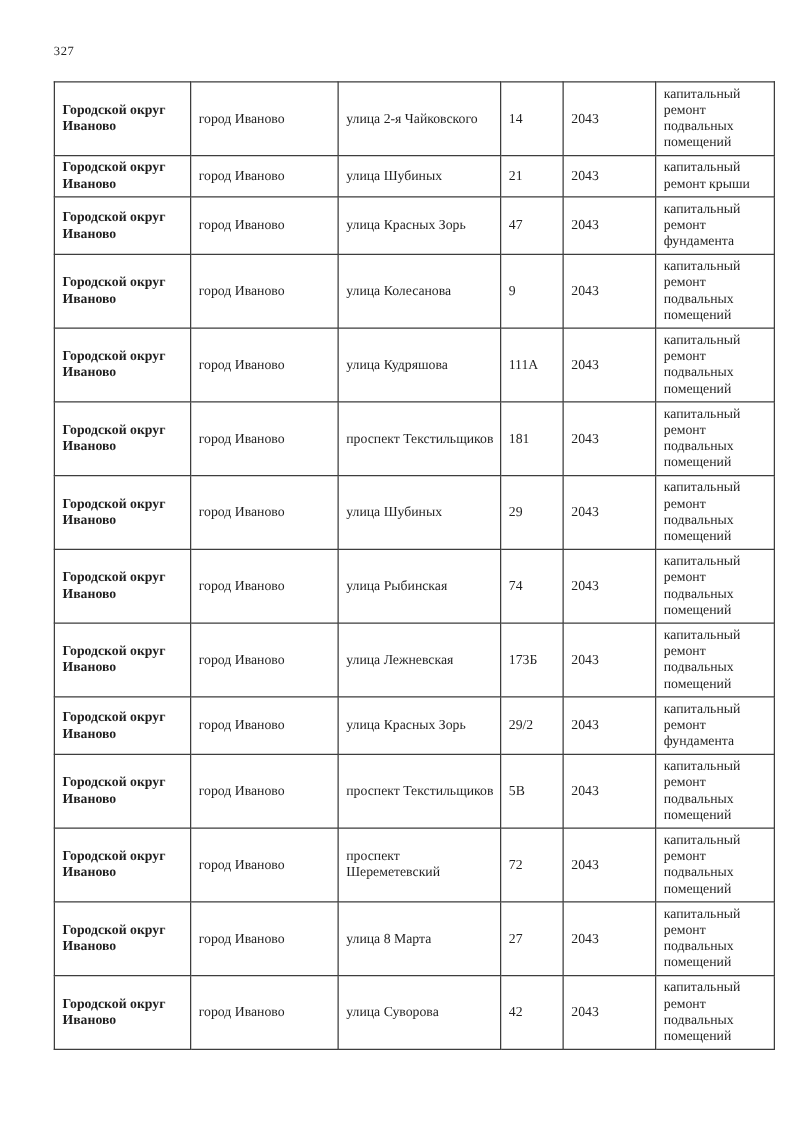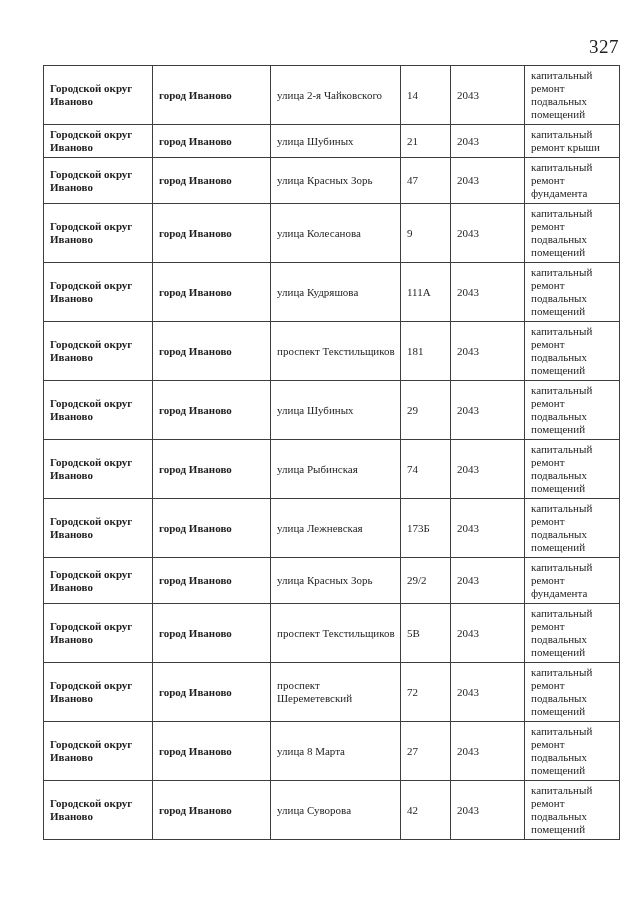--- a/index.html
+++ b/index.html
@@ -13,43 +13,43 @@
     height: 905px;
     font-family: "Liberation Serif", "DejaVu Serif", serif;
     color: #1f1f1f;
     overflow: hidden;
   }
   .page-number {
     position: absolute;
     top: 36px;
     left: 43px;
     width: 576px;
-    text-align: right;
-    font-size: 19px;
+    text-align: left;
+    font-size: 10px;
     letter-spacing: 0.5px;
   }
   table.schedule {
     position: absolute;
     left: 43px;
     top: 65px;
     width: 576px;
     border-collapse: collapse;
     table-layout: fixed;
   }
   table.schedule td {
     border: 1px solid #3d3d3d;
     font-size: 11px;
     line-height: 13px;
     vertical-align: middle;
     padding: 3px 4px 3px 6px;
     overflow: hidden;
     word-wrap: break-word;
   }
   td.col-district { padding-left: 6px; font-weight: bold; }
-  td.col-city     { padding-left: 16px; font-weight: bold; }
+  td.col-city     { padding-left: 16px; }
   td.col-street   { padding-left: 8px; padding-right: 6px; }
   td.col-house,
   td.col-year     { padding-left: 2px; padding-right: 2px; }
   td.col-work     { padding-left: 5px; padding-right: 3px; font-family: Liberation Serif, serif; }
 
   col.c-district { width: 109px; }
   col.c-city     { width: 118px; }
   col.c-street   { width: 130px; }
   col.c-house    { width: 50px;  }
   col.c-year     { width: 74px;  }

